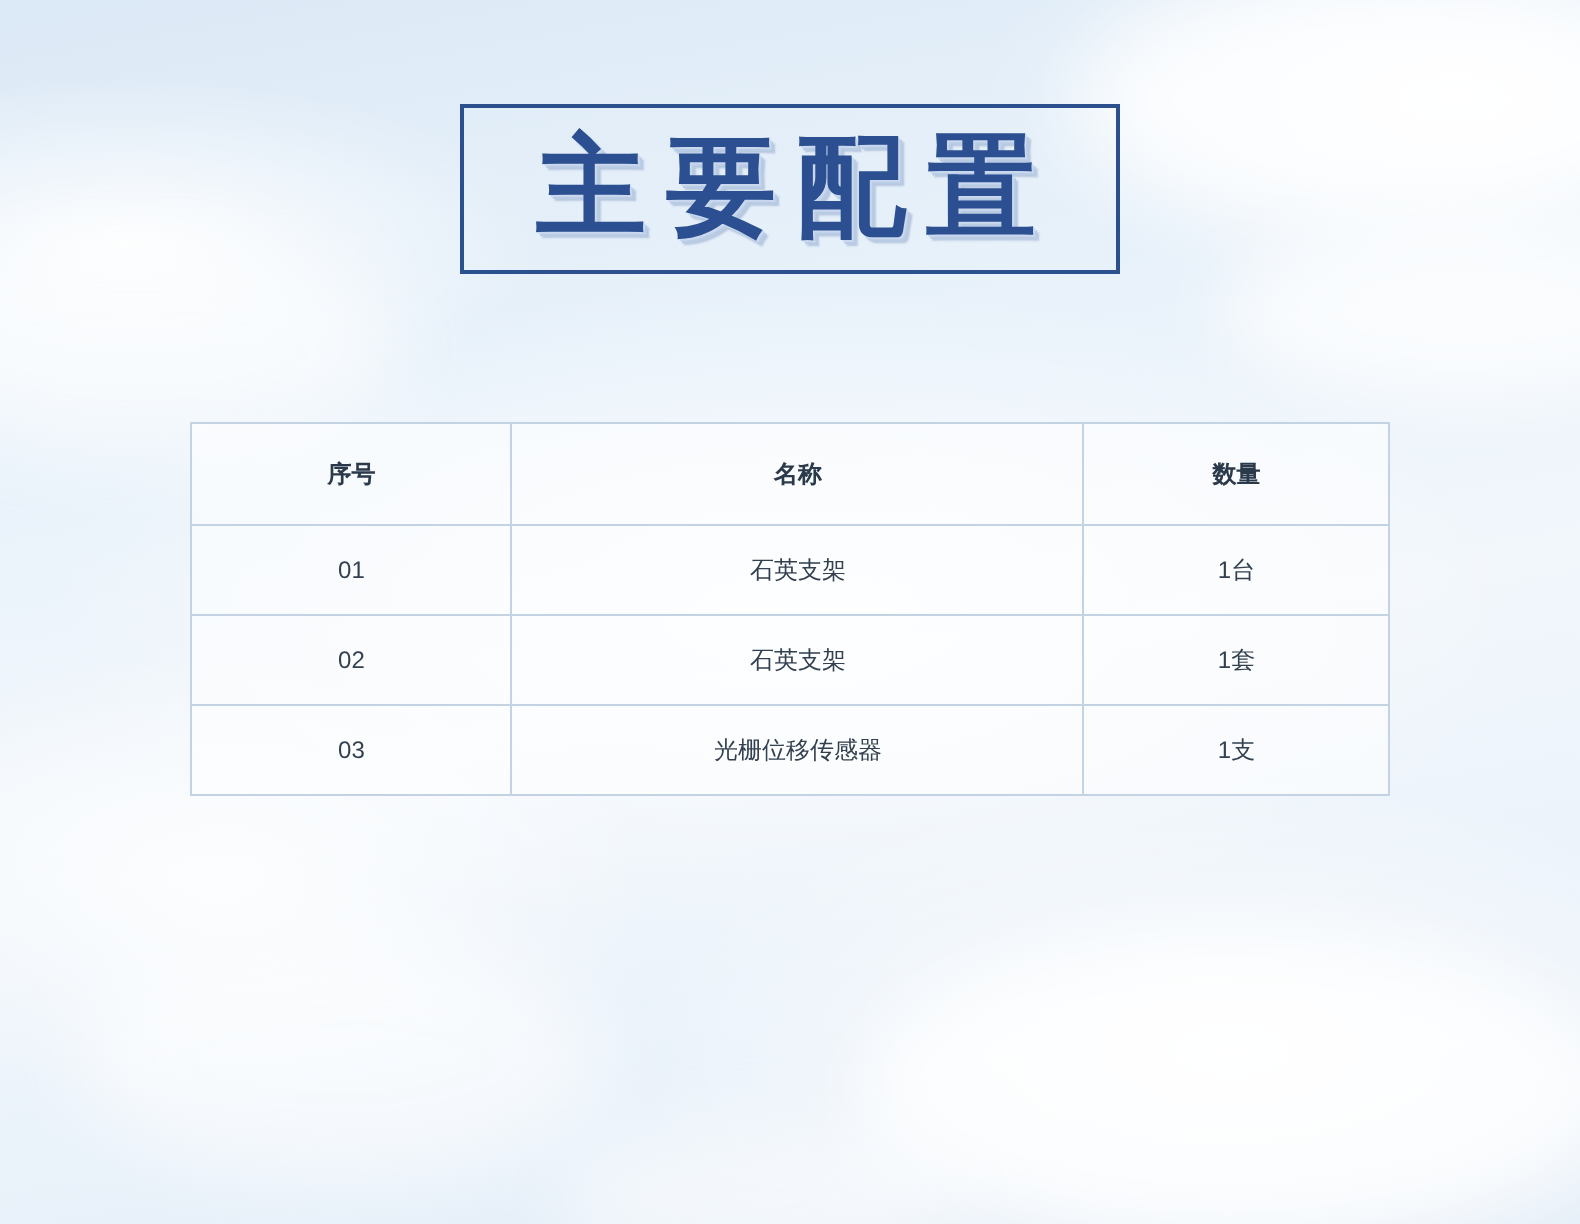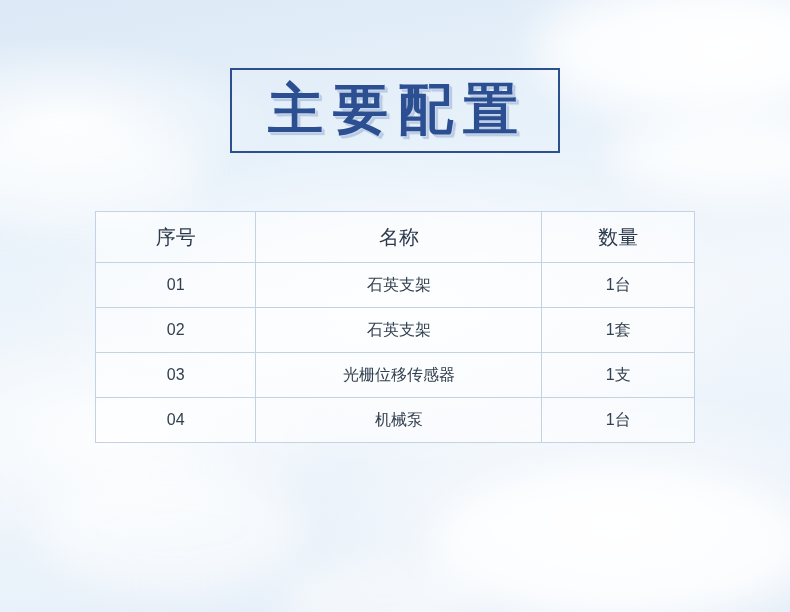--- a/index.html
+++ b/index.html
@@ -36,21 +36,21 @@
   .c1 { width: 300px; height: 120px; left: 540px; top: -10px; }
   .c2 { width: 240px; height: 90px;  left: 610px; top: 110px; }
   .c3 { width: 260px; height: 110px; left: -60px; top: 120px; opacity: 0.8; }
   .c4 { width: 380px; height: 150px; left: 430px; top: 470px; }
   .c5 { width: 260px; height: 120px; left: 40px;  top: 470px; opacity: 0.75; }
   .c6 { width: 200px; height: 80px;  left: 280px; top: 560px; opacity: 0.7; }
 
   .title-wrap {
     position: absolute;
     left: 0;
-    top: 68px;
+    top: 52px;
     width: 790px;
     display: flex;
     justify-content: center;
   }
   .title-box {
     border: 2px solid #2c4f8e;
     padding: 10px 30px 14px 30px;
     background: transparent;
   }
   .title-text {
@@ -79,28 +79,28 @@
     width: 600px;
     background: rgba(255,255,255,0.55);
   }
   table.config th,
   table.config td {
     border: 1px solid #c3d3e4;
     height: 42px;
     text-align: center;
     vertical-align: middle;
     color: #33404f;
-    font-size: 16px;
+    font-size: 12px;
     font-weight: normal;
     font-family: "Liberation Sans", sans-serif;
   }
   table.config thead th {
     height: 48px;
-    font-size: 20px;
-    font-weight: normal;
+    font-size: 12px;
+    font-weight: bold;
     color: #2b3a4b;
   }
   .col-no    { width: 160px; }
   .col-name  { width: 288px; }
   .col-qty   { width: 152px; }
 </style>
 </head>
 <body>
 
 <div class="page">
@@ -136,22 +136,17 @@
         <tr>
           <td>02</td>
           <td>石英支架</td>
           <td>1套</td>
         </tr>
         <tr>
           <td>03</td>
           <td>光栅位移传感器</td>
           <td>1支</td>
         </tr>
-        <tr>
-          <td>04</td>
-          <td>机械泵</td>
-          <td>1台</td>
-        </tr>
       </tbody>
     </table>
   </div>
 
 </div>
 
 </body></html>

